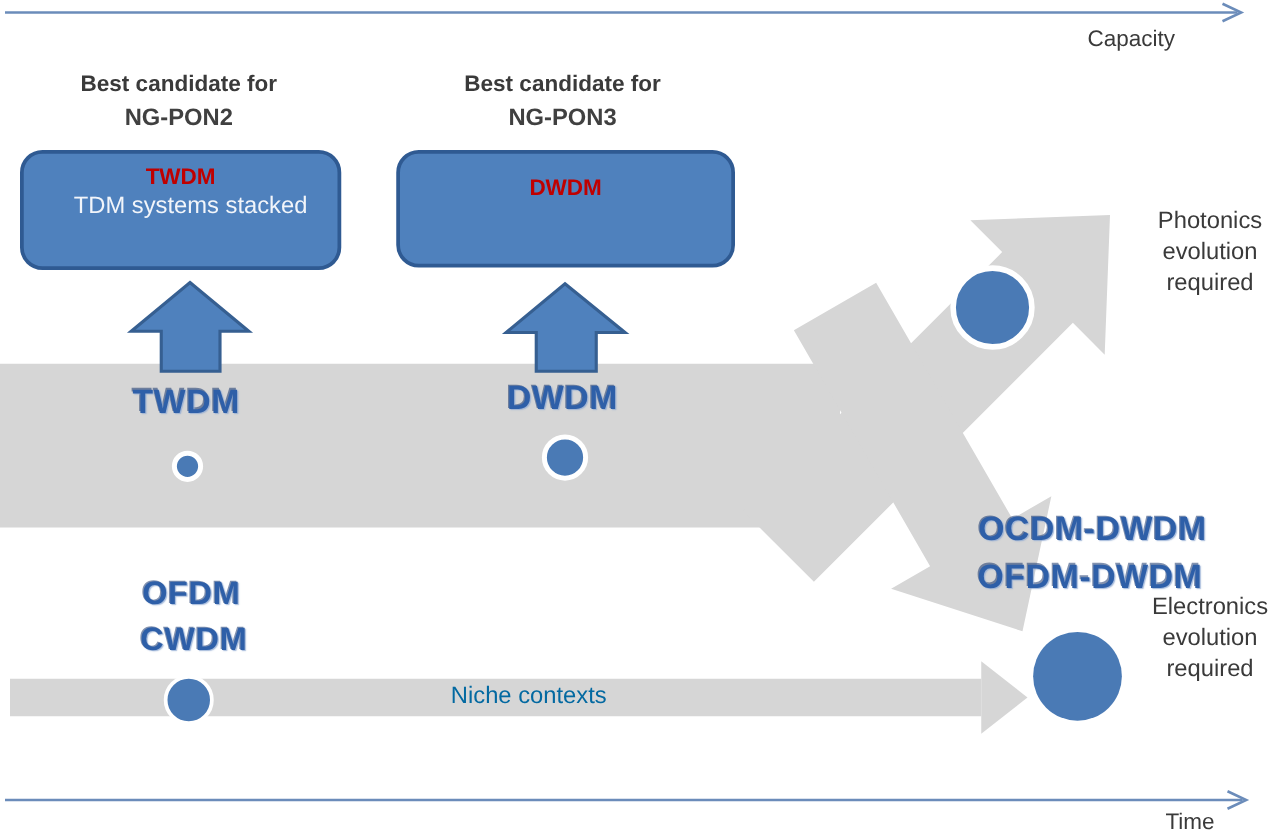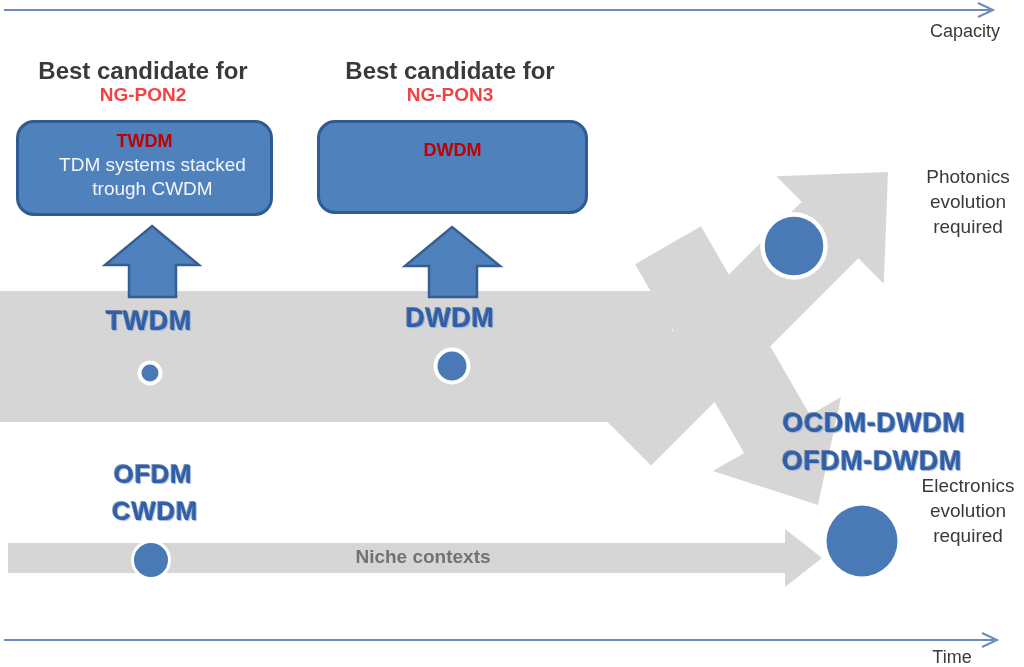--- a/index.html
+++ b/index.html
@@ -3,32 +3,32 @@
 <meta charset="utf-8">
 <style>
   html,body{margin:0;padding:0;background:#fff;}
   #stage{
     position:relative;width:1024px;height:667px;background:#ffffff;overflow:hidden;
     font-family:"Liberation Sans",sans-serif;color:#3a3a3a;
   }
   #shapes{position:absolute;left:0;top:0;width:1024px;height:667px;}
   .abs{position:absolute;white-space:nowrap;}
   .ctr{transform:translateX(-50%);text-align:center;}
-  .heading{font-size:24px;font-weight:bold;color:#3a3a3a;}
-  .ngpon{font-size:19px;font-weight:bold;color:#ef4444;}
+  .heading{font-size:18px;font-weight:bold;color:#3a3a3a;}
+  .ngpon{font-size:19px;font-weight:bold;color:#404040;}
   .axis-label{font-size:18px;color:#3a3a3a;}
   .wordart{
     font-weight:bold;color:#2e5fa8;letter-spacing:0.5px;
     text-shadow:1px 1px 1px rgba(145,170,210,0.85), -1px -1px 0 rgba(25,55,110,0.55);
   }
   .wa27{font-size:27px;}
   .wa29{font-size:29px;}
   .wa26{font-size:26px;text-align:right;}
   .note{font-size:19px;line-height:25px;color:#3a3a3a;text-align:center;transform:translateX(-50%);}
-  .niche{font-size:19px;color:#737373;font-weight:bold;}
+  .niche{font-size:19px;color:#0369a1;}
   .candidate-box{
     position:absolute;background:#4f81bd;border:3px solid #2f5a92;border-radius:18px;
     box-sizing:border-box;text-align:center;
   }
   .box-title{font-size:18px;font-weight:bold;color:#c00000;line-height:24px;}
   .box-line{font-size:19px;color:#f2f5fa;line-height:24px;padding-left:16px;}
 </style>
 </head>
 <body>
 
@@ -58,29 +58,28 @@
     <polygon points="152,226 199,265 176,265 176,297 129,297 129,265 105,265" fill="#4f81bd" stroke="#365f91" stroke-width="2.5"></polygon>
     <polygon points="452,227 500,266 477,266 477,297 429,297 429,266 405,266" fill="#4f81bd" stroke="#365f91" stroke-width="2.5"></polygon>
 
     <circle cx="150" cy="373" r="10.5" fill="#4a7ab5" stroke="#ffffff" stroke-width="4"></circle>
     <circle cx="452" cy="366" r="16.5" fill="#4a7ab5" stroke="#ffffff" stroke-width="4"></circle>
     <circle cx="794" cy="246" r="31.5" fill="#4a7ab5" stroke="#ffffff" stroke-width="4.5"></circle>
     <circle cx="151" cy="560" r="18.5" fill="#4a7ab5" stroke="#ffffff" stroke-width="3"></circle>
     <circle cx="862" cy="541" r="35.5" fill="#4a7ab5"></circle>
   </svg>
 
-  <div class="abs axis-label ctr" style="left:965px;top:21px;">Capacity</div>
+  <div class="abs axis-label ctr" style="left:905px;top:21px;">Capacity</div>
   <div class="abs axis-label ctr" style="left:952px;top:647px;">Time</div>
 
   <div class="abs heading ctr" style="left:143px;top:57px;">Best candidate for</div>
   <div class="abs ngpon ctr" style="left:143px;top:84px;">NG-PON2</div>
   <div class="candidate-box" style="left:16px;top:120px;width:257px;height:96px;padding-top:6px;">
     <div class="box-title">TWDM</div>
     <div class="box-line">TDM systems stacked</div>
-    <div class="box-line">trough CWDM</div>
   </div>
 
   <div class="abs heading ctr" style="left:450px;top:57px;">Best candidate for</div>
   <div class="abs ngpon ctr" style="left:450px;top:84px;">NG-PON3</div>
   <div class="candidate-box" style="left:317px;top:120px;width:271px;height:94px;padding-top:15px;">
     <div class="box-title">DWDM</div>
   </div>
 
   <div class="abs wordart wa27 ctr" style="left:149px;top:306px;">TWDM</div>
   <div class="abs wordart wa27 ctr" style="left:450px;top:303px;">DWDM</div>

